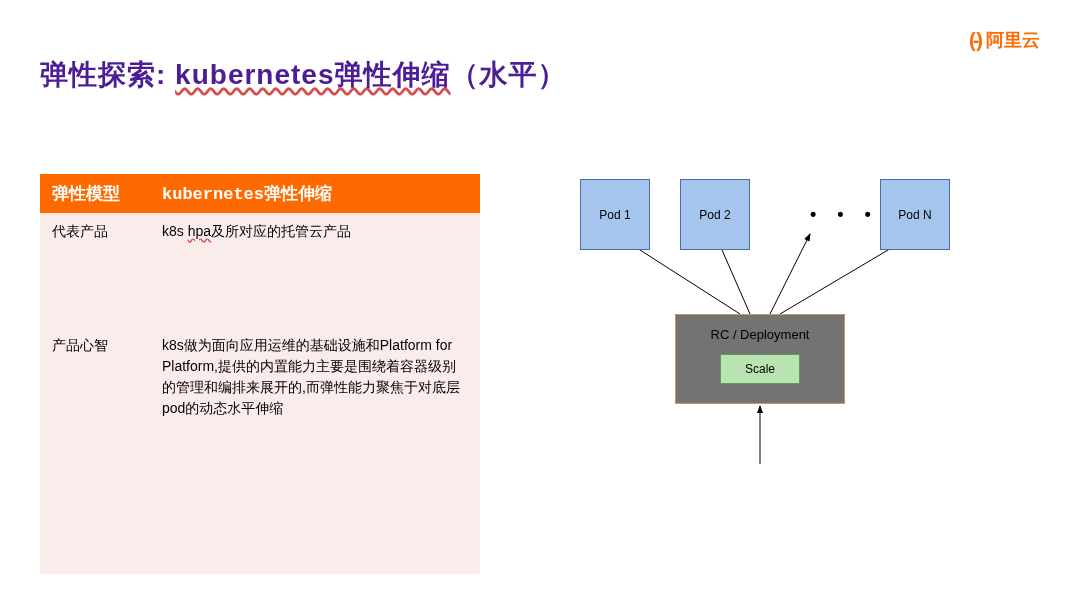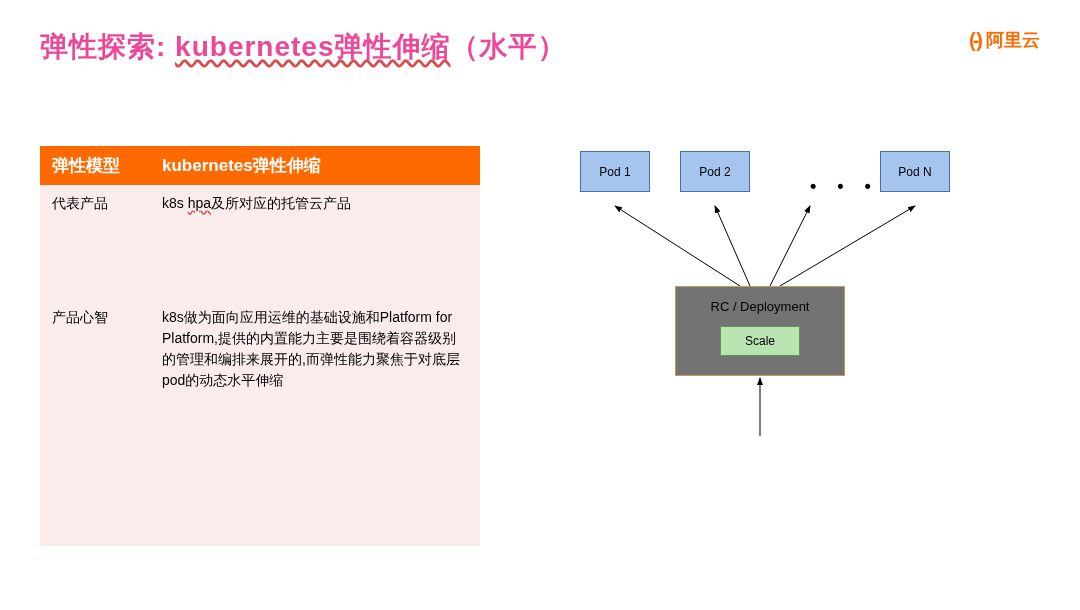--- a/index.html
+++ b/index.html
@@ -7,22 +7,23 @@
       width: 1080px;
       height: 610px;
       background: #ffffff;
       font-family: "Microsoft YaHei", "PingFang SC", Arial, sans-serif;
       position: relative;
       padding: 28px 40px;
     }
     .title {
       font-size: 28px;
       font-weight: bold;
-      color: #ec4899;
+      color: #4c1d95;
       letter-spacing: 1px;
+      margin-top: 28px;
     }
     .title .underline-red {
       text-decoration: underline;
       text-decoration-color: #d84c4c;
       text-decoration-style: wavy;
       text-underline-offset: 3px;
     }
     .logo {
       position: absolute;
       top: 28px;
@@ -49,20 +50,21 @@
       width: 440px;
       border-collapse: collapse;
     }
     .table th {
       background: #ff6a00;
       color: #fff;
       text-align: left;
       padding: 8px 12px;
       font-size: 17px;
       font-weight: bold;
+      font-family: Liberation Mono, monospace;
     }
     .table td {
       background: #fbecec;
       padding: 8px 12px;
       font-size: 14px;
       color: #000;
       vertical-align: top;
       line-height: 1.5;
     }
     .table td:first-child {
@@ -79,21 +81,21 @@
     .table tr.bottom td { height: 145px; }
 
     .diagram {
       position: relative;
       flex: 1;
       height: 400px;
     }
     .pod-box {
       position: absolute;
       width: 70px;
-      height: 41px;
+      height: 71px;
       background: #a6c5ee;
       border: 1px solid #4a6da7;
       display: flex;
       align-items: center;
       justify-content: center;
       font-size: 12px;
       text-align: center;
     }
     .dots {
       position: absolute;

